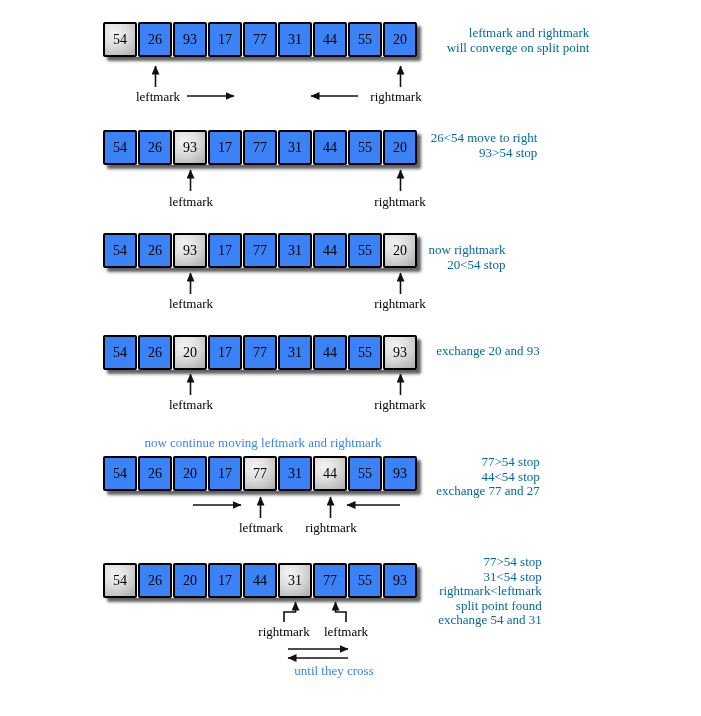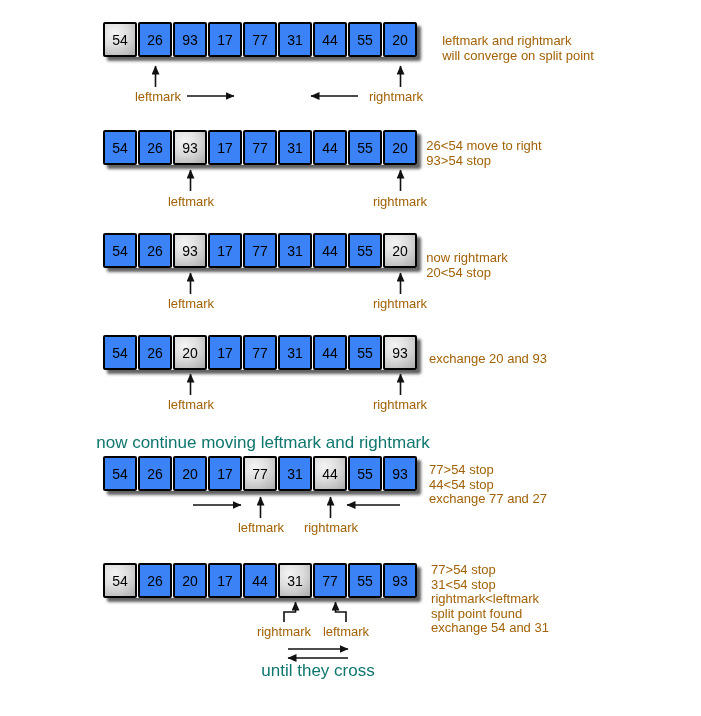--- a/index.html
+++ b/index.html
@@ -1,46 +1,46 @@
 <!DOCTYPE html>
 <html><head>
 <meta charset="utf-8">
 <style>
   html,body{margin:0;padding:0;background:#fff;}
   #canvas{
     position:relative;width:607px;height:716px;background:#ffffff;overflow:hidden;
-    font-family:Liberation Sans, sans-serif;color:#111;
+    font-family:Liberation Serif, serif;color:#111;
   }
   #arrow-overlay{position:absolute;left:0;top:0;width:701px;height:716px;pointer-events:none;}
   .row{
     position:absolute;left:103px;display:flex;
     box-shadow:4px 4px 3px rgba(45,45,45,0.75);
     border-radius:2px;
   }
   .cell{
     width:34px;height:35px;box-sizing:border-box;margin-right:1px;
     border:2px solid #000;border-radius:2px;background:#3b82f6;
     display:flex;align-items:center;justify-content:center;
     font-size:14px;line-height:1;color:#000;
   }
   .cell:last-child{margin-right:0;}
   .cell.shaded{
     background:radial-gradient(circle at 32% 28%, #f4f4f4 0%, #dcdcdc 45%, #a2a2a2 110%);
   }
   .note{
-    position:absolute;transform:translateX(-50%);text-align:left;
-    font-size:13px;line-height:14.5px;white-space:nowrap;color:#a16207;margin-top:8px;
+    position:absolute;transform:translateX(-50%);text-align:right;
+    font-size:13px;line-height:14.5px;white-space:nowrap;color:#0369a1;
   }
   .lbl{
     position:absolute;transform:translateX(-50%);text-align:left;
-    font-size:13px;line-height:13px;white-space:nowrap;color:#a16207;
+    font-size:13px;line-height:13px;white-space:nowrap;color:#000000;
   }
   .hdr{
     position:absolute;transform:translateX(-50%);text-align:center;
-    font-size:17px;line-height:14px;white-space:nowrap;color:#0f766e;
+    font-size:13px;line-height:14px;white-space:nowrap;color:#3b82f6;
   }
   .r1{top:22px}.r2{top:130px}.r3{top:233px}.r4{top:335px}.r5{top:456px}.r6{top:563px}
 </style>
 </head>
 <body>
 
 <div id="canvas">
 
   <svg id="arrow-overlay" viewBox="0 0 701 716" xmlns="http://www.w3.org/2000/svg">
     <defs>
@@ -184,15 +184,15 @@
   <div class="lbl" style="left:191px;top:398px">leftmark</div>
   <div class="lbl" style="left:400px;top:398px">rightmark</div>
 
   <div class="lbl" style="left:261px;top:521px">leftmark</div>
   <div class="lbl" style="left:331px;top:521px">rightmark</div>
 
   <div class="lbl" style="left:284px;top:625px">rightmark</div>
   <div class="lbl" style="left:346px;top:625px">leftmark</div>
 
   <div class="hdr" style="left:263px;top:436px">now continue moving leftmark and rightmark</div>
-  <div class="hdr" style="left:318px;top:664px">until they cross</div>
+  <div class="hdr" style="left:334px;top:664px">until they cross</div>
 
 </div>
 
 </body></html>

